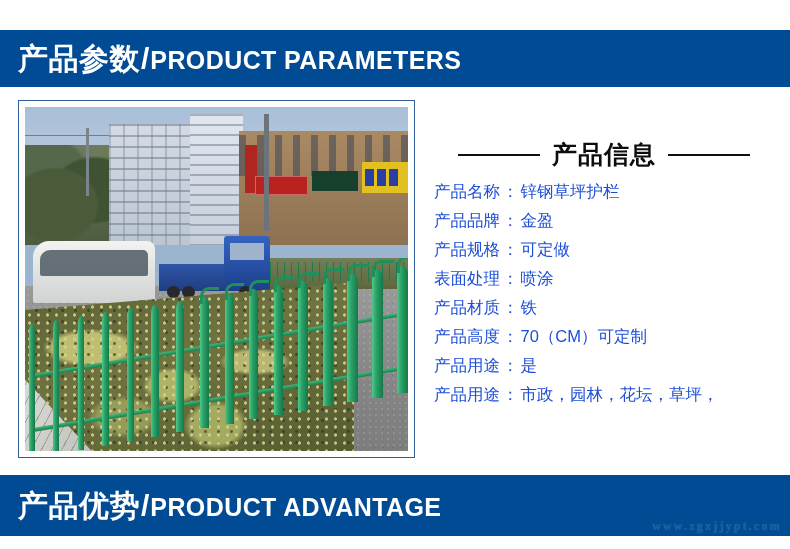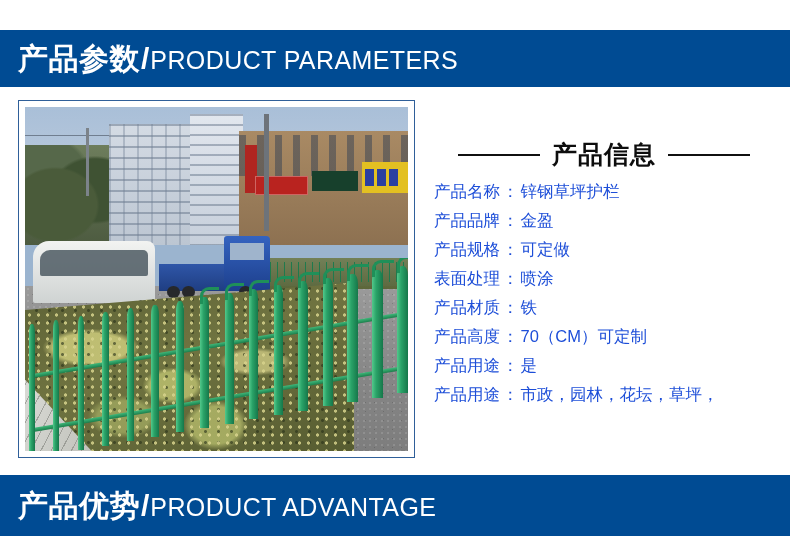--- a/index.html
+++ b/index.html
@@ -44,21 +44,21 @@
   }
   .band-sep {
     color: #ffffff;
     font-size: 30px;
     font-weight: bold;
     padding: 0 1px;
   }
   .band-en {
     color: #ffffff;
     font-size: 25px;
-    font-weight: normal;
+    font-weight: bold;
     letter-spacing: 0.4px;
   }
 
   
   .watermark {
     position: absolute;
     right: 8px;
     bottom: 2px;
     color: #1a5fa0;
     font-family: "Liberation Serif", "DejaVu Serif", serif;
@@ -458,13 +458,14 @@
       </div>
     </div>
 </div>
 
 <div class="band bottom">
   <div class="band-text">
     <span class="band-cn">产品优势</span>
     <span class="band-sep">/</span>
     <span class="band-en">PRODUCT ADVANTAGE</span>
   </div>
+  <div class="watermark">www.zgxjjypt.com</div>
 </div>
 
 </body></html>

